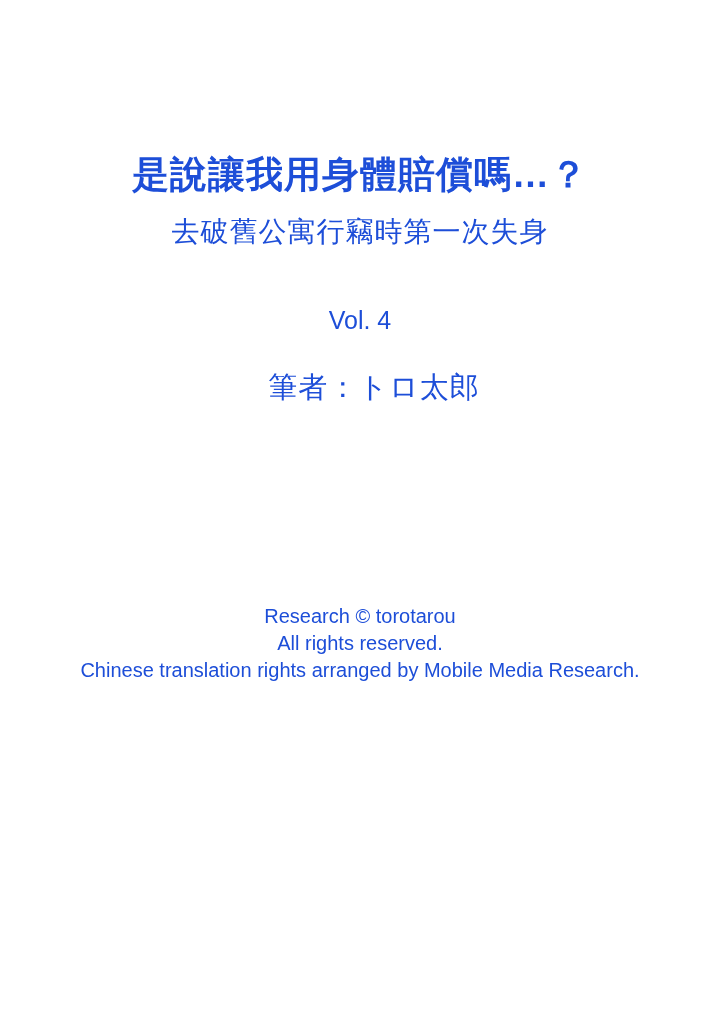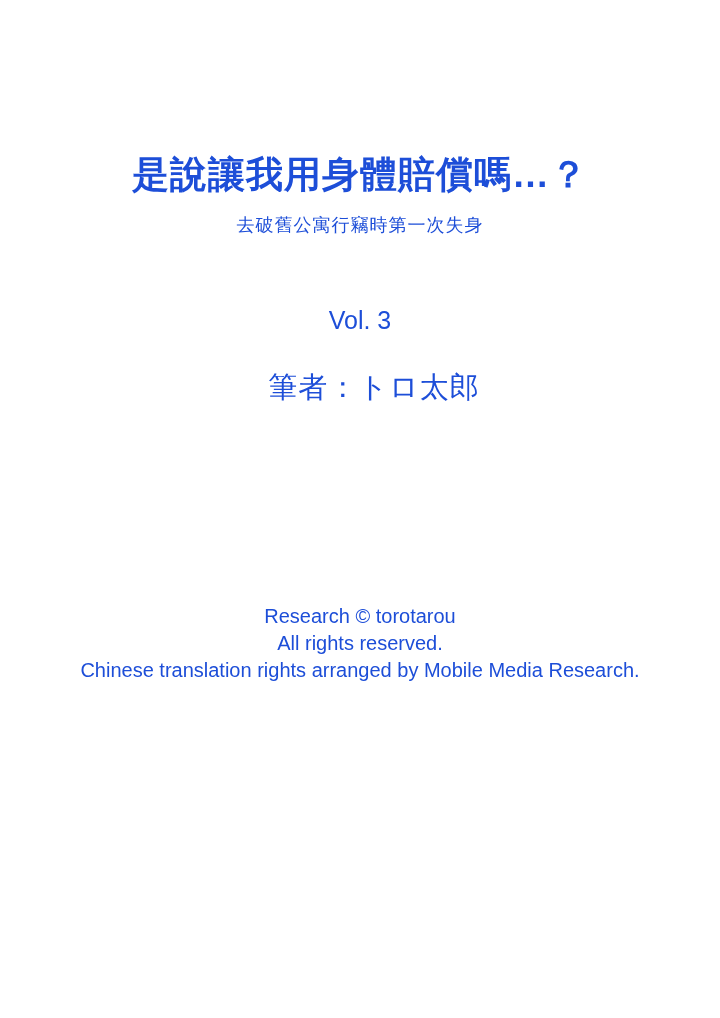--- a/index.html
+++ b/index.html
@@ -22,21 +22,21 @@
     white-space: nowrap;
   }
   .title {
     top: 150px;
     font-size: 37px;
     font-weight: 700;
     letter-spacing: 1px;
   }
   .subtitle {
     top: 213px;
-    font-size: 18px;
+    font-size: 28px;
     font-weight: 500;
     letter-spacing: 1px;
   }
   .volume {
     top: 306px;
     font-size: 25px;
     font-weight: 400;
   }
   .author {
     top: 368px;
@@ -55,21 +55,21 @@
 </style>
 </head>
 <body>
 
 <div class="page">
 
   <div class="centered title">是說讓我用身體賠償嗎…？</div>
 
   <div class="centered subtitle">去破舊公寓行竊時第一次失身</div>
 
-  <div class="centered volume">Vol. 3</div>
+  <div class="centered volume">Vol. 4</div>
 
   <div class="centered author">筆者：トロ太郎</div>
 
   <div class="centered copyright">
     <span class="line">Research © torotarou</span>
     <span class="line">All rights reserved.</span>
     <span class="line">Chinese translation rights arranged by Mobile Media Research.</span>
   </div>
 
 </div>

